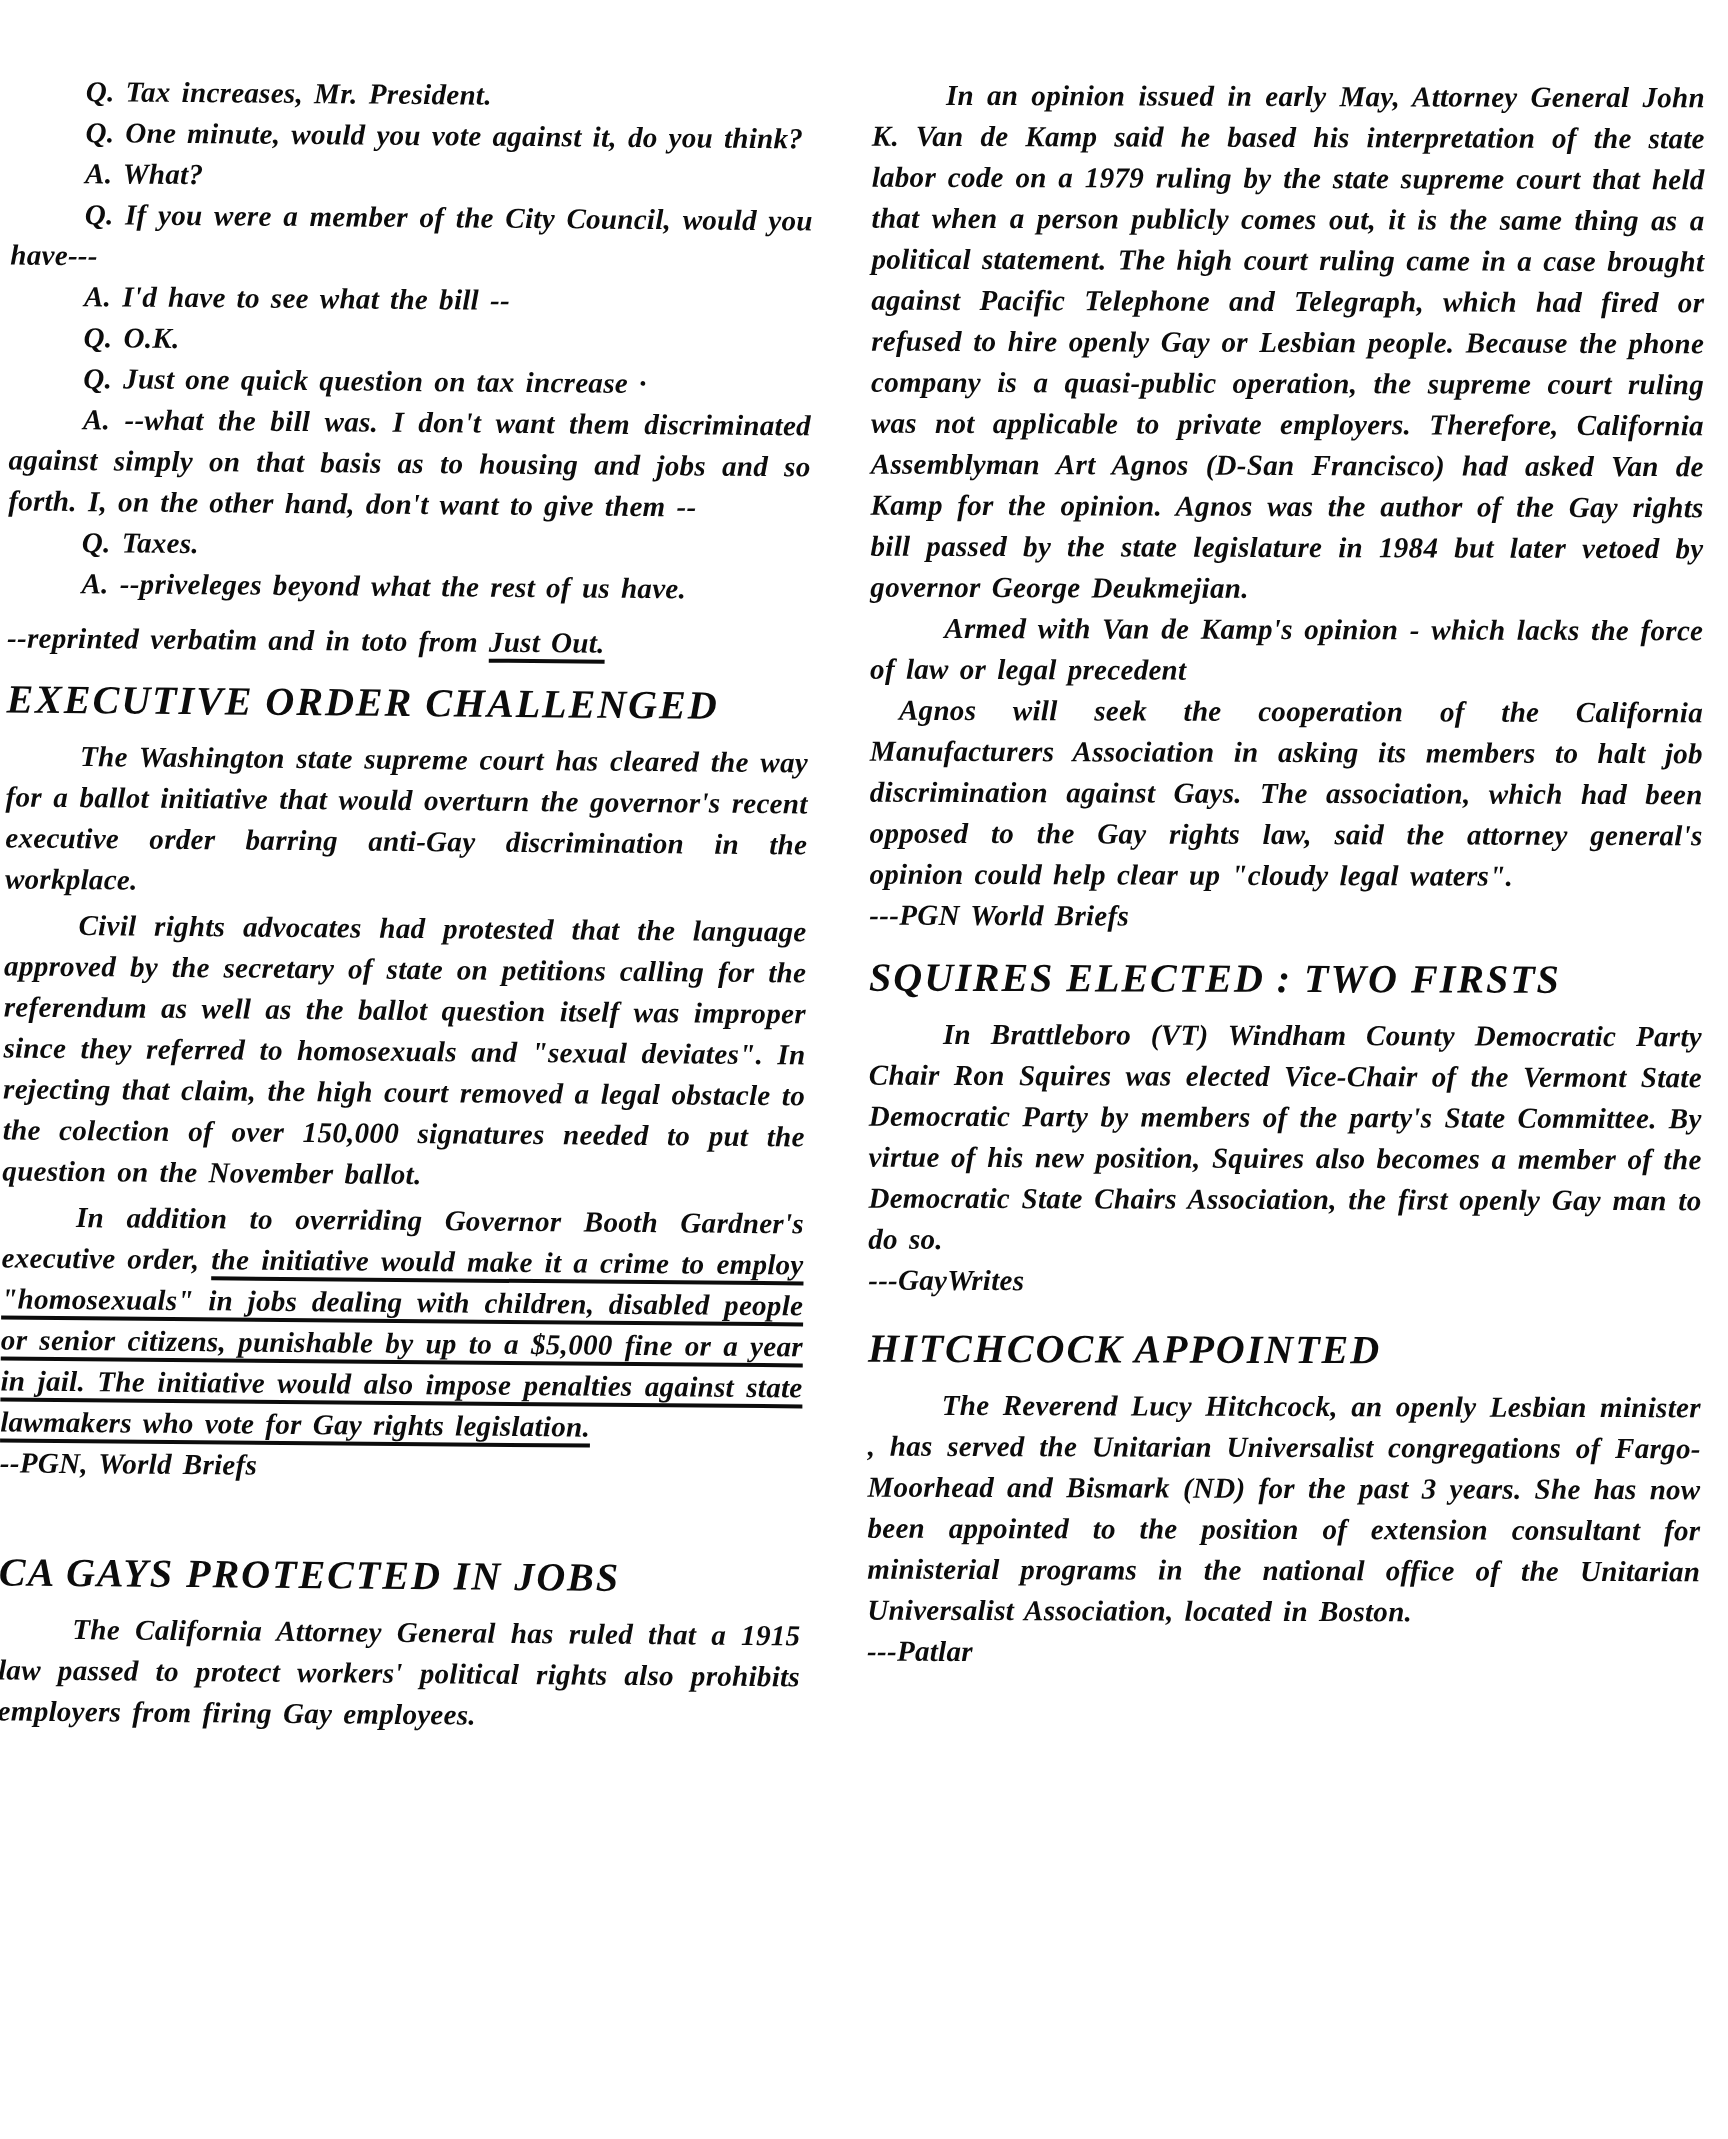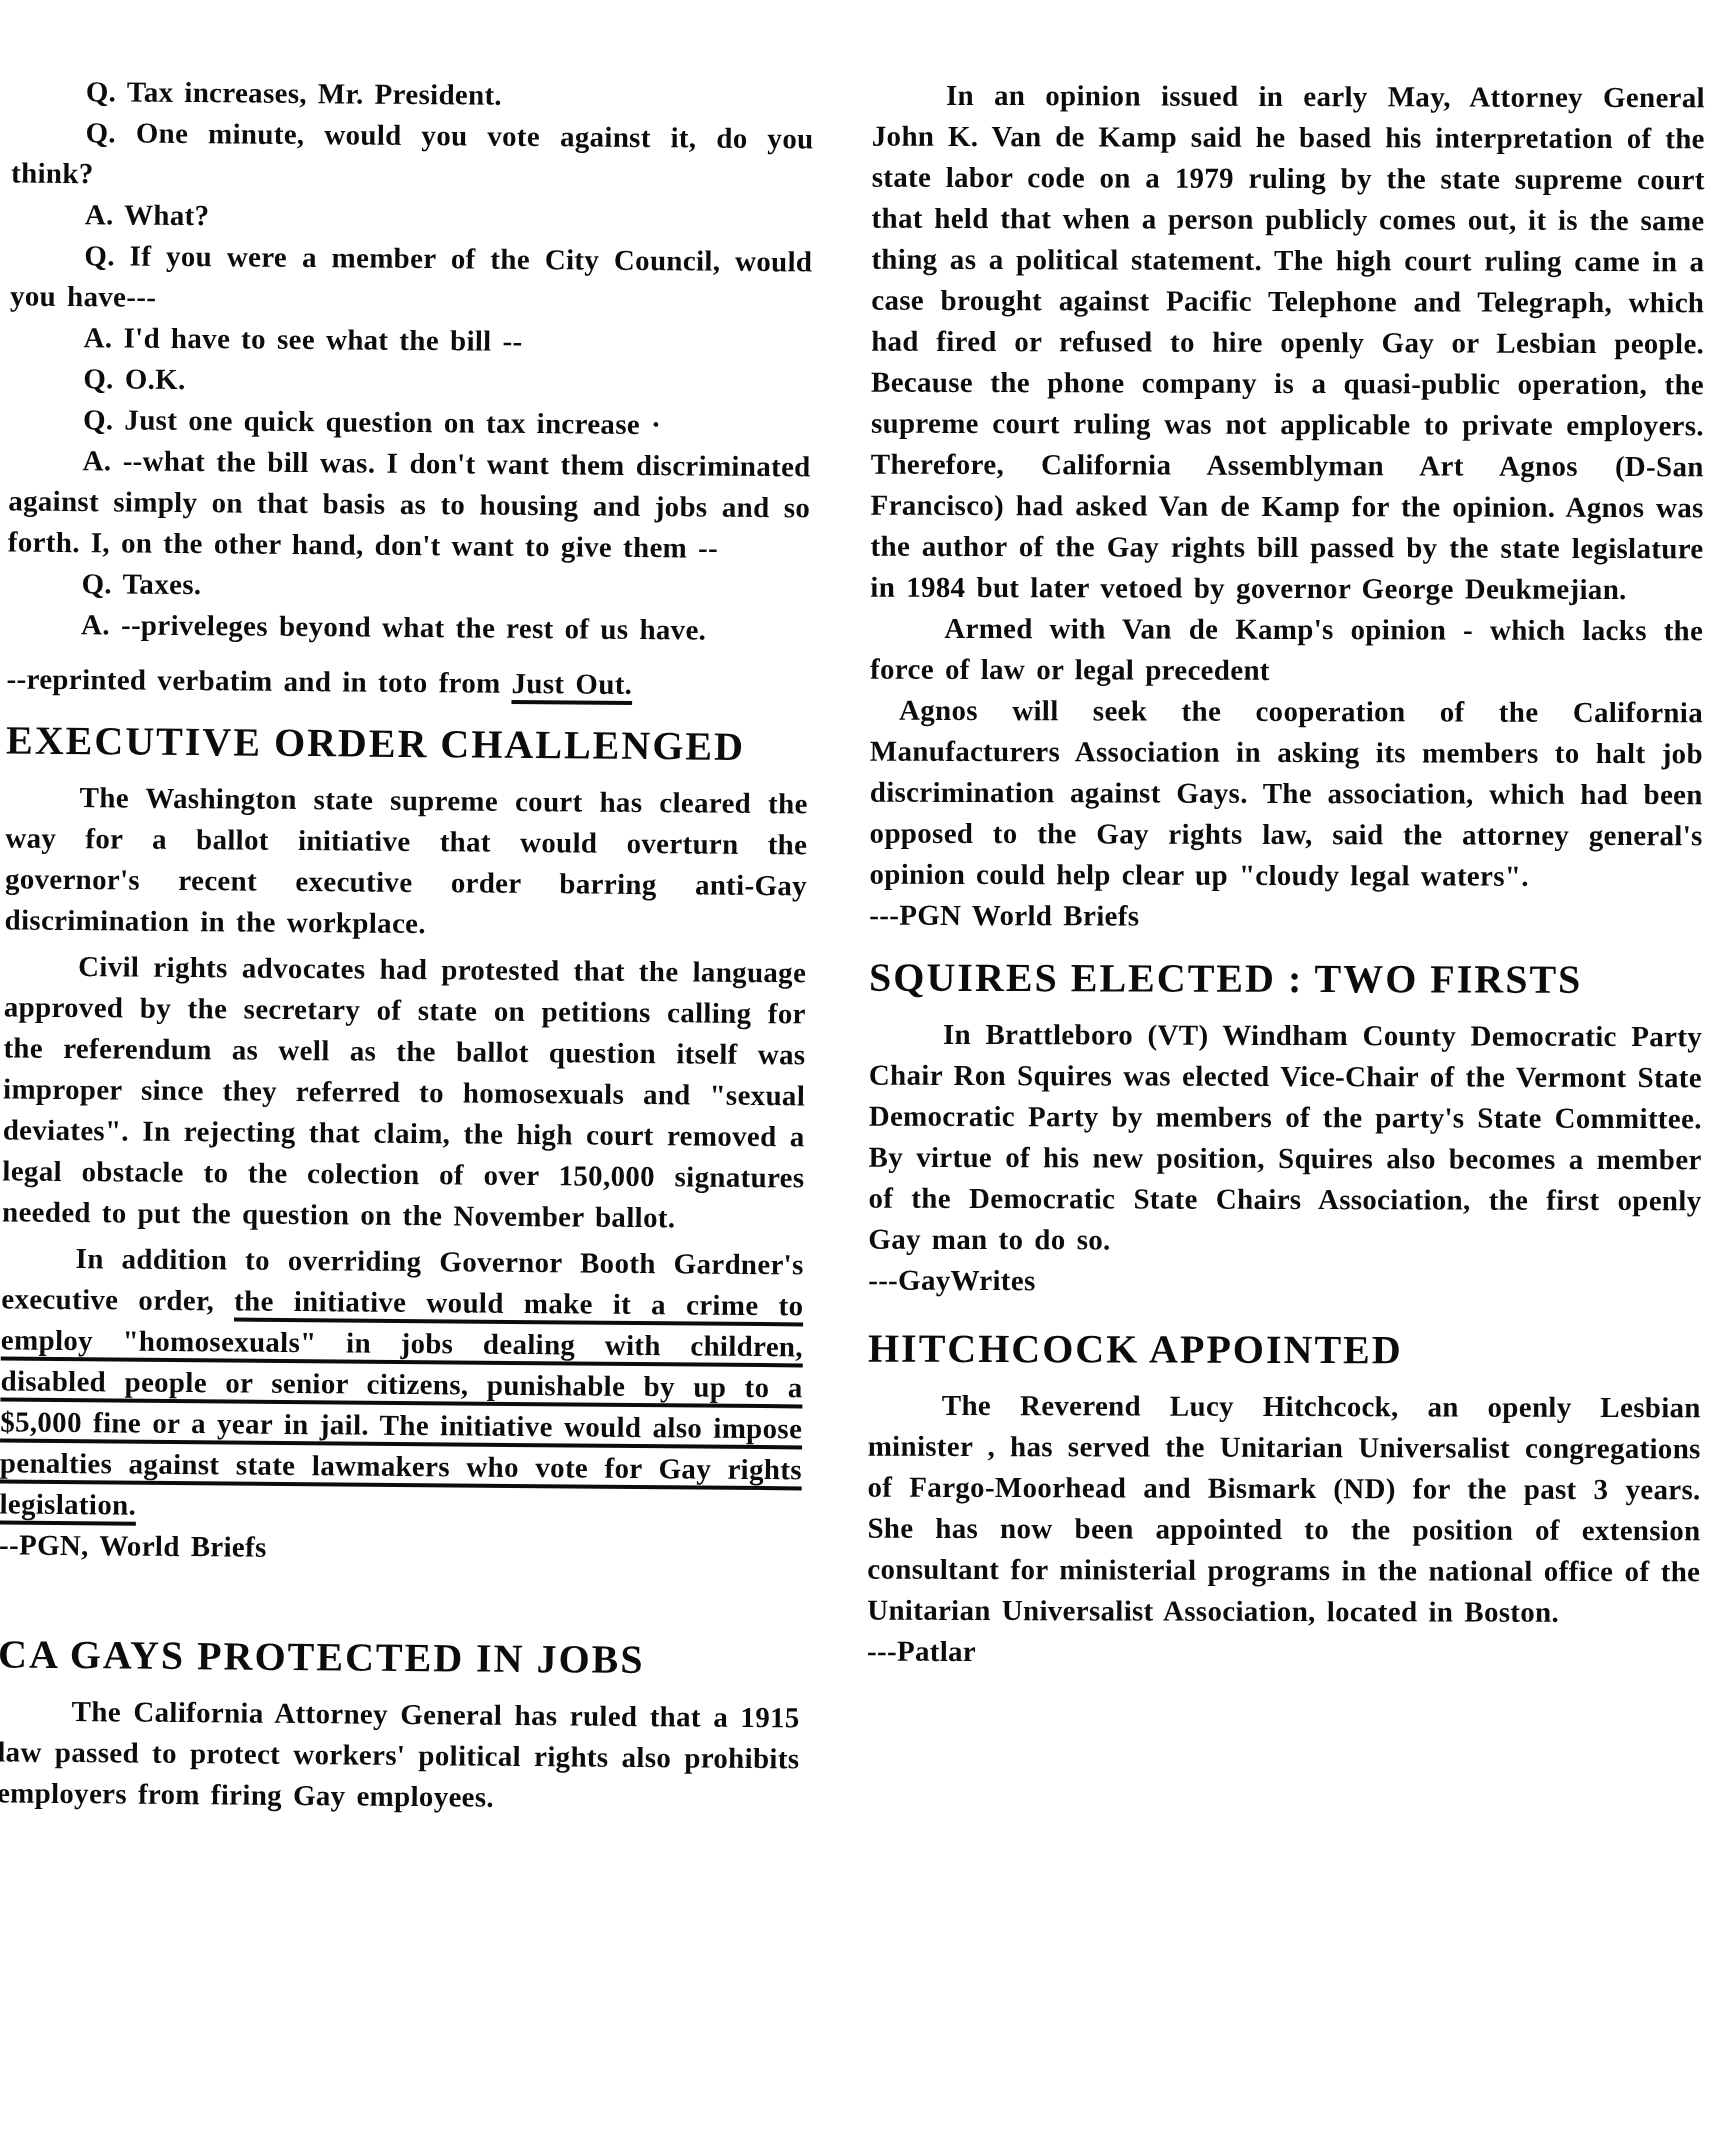--- a/index.html
+++ b/index.html
@@ -14,20 +14,21 @@
     overflow: hidden;
     font-family: "Liberation Serif", "DejaVu Serif", serif;
     font-weight: 700;
     color: #0c0c0c;
     -webkit-font-smoothing: antialiased;
   }
   .page {
     position: absolute;
     inset: 0;
     background: #ffffff;
+    font-style: italic;
   }
   .col {
     position: absolute;
     top: 0;
   }
   .col-left {
     left: 12px;
     top: 74px;
     width: 802px;
     transform: rotate(0.5deg);

